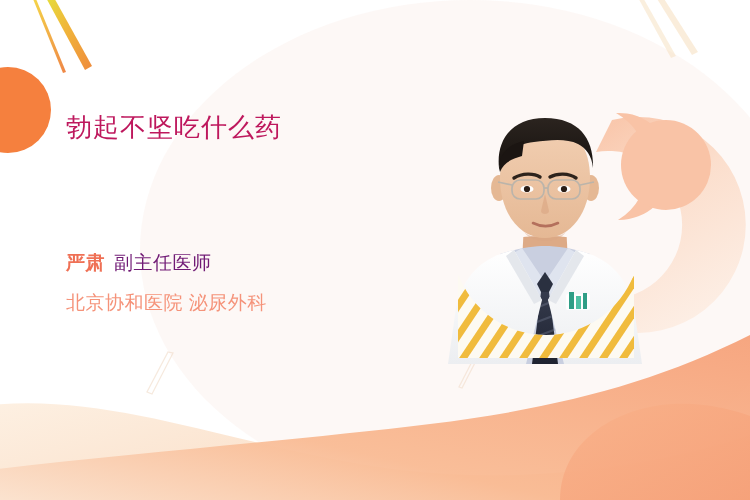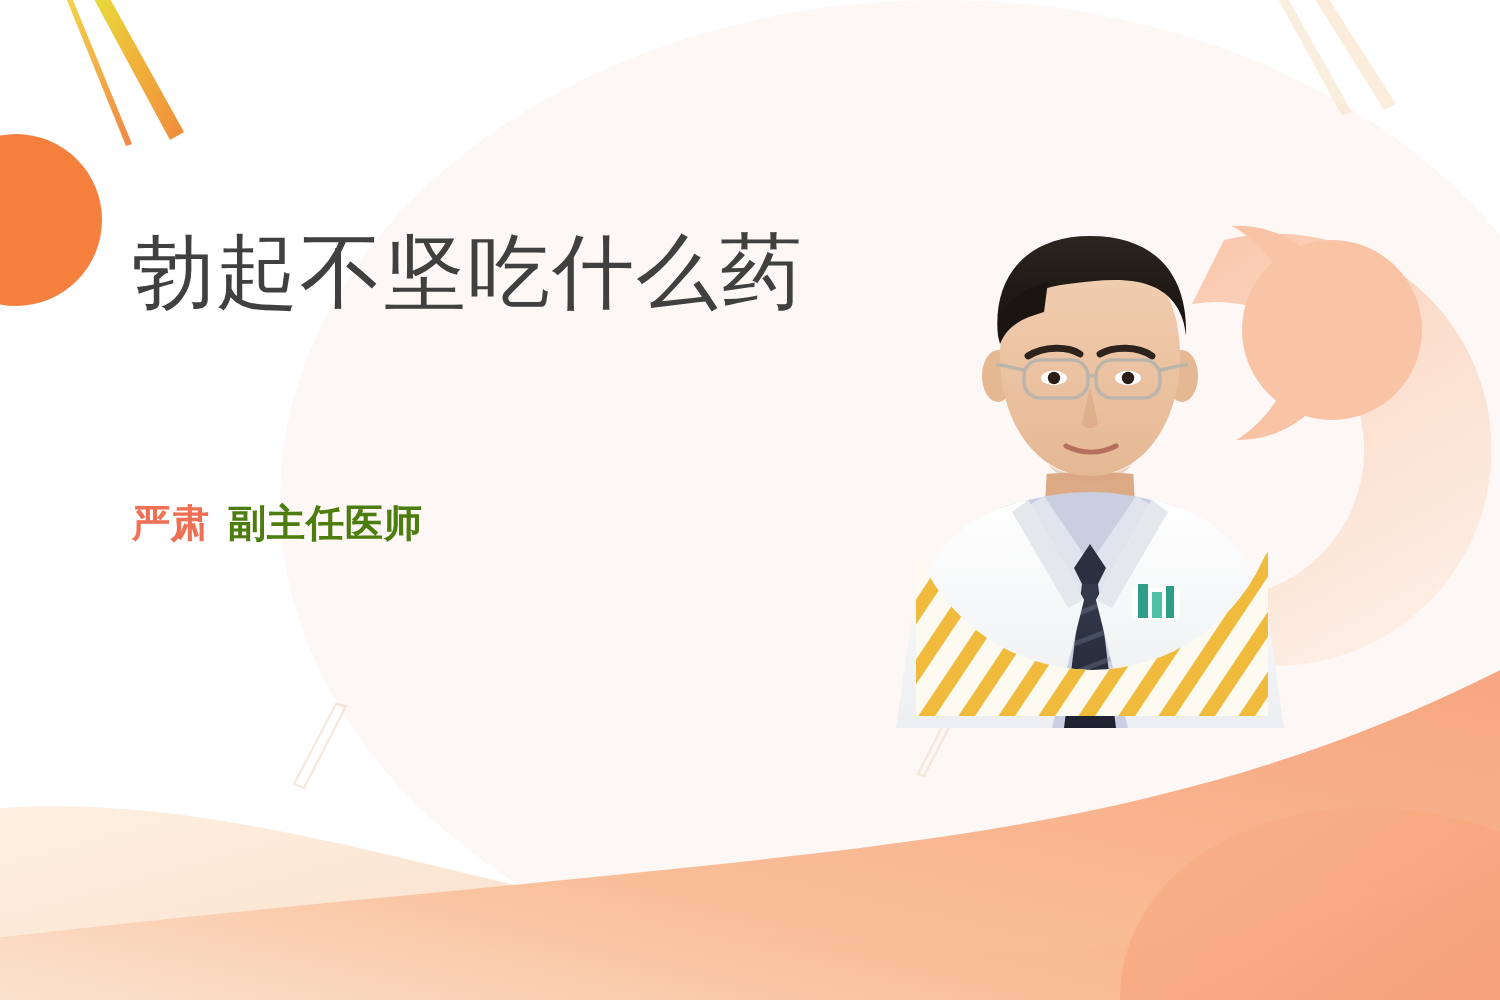--- a/index.html
+++ b/index.html
@@ -12,40 +12,40 @@
     position:relative;width:750px;height:500px;overflow:hidden;
     background:#ffffff;
   }
   .svg-layer{position:absolute;left:0;top:0;}
 
   
   .text-block{
     position:absolute;left:66px;top:112px;width:380px;
   }
   .title{
-    font-size:41px;
+    font-size:26px;
     font-weight:400;
     letter-spacing:1px;
-    color:#404040;
+    color:#be185d;
     line-height:1.18;
     white-space:nowrap;
     font-family:"Liberation Sans","DejaVu Sans",sans-serif;
   }
   .credit-block{
     position:absolute;left:66px;top:248px;
   }
   .line1{
     font-size:19px;line-height:30px;white-space:nowrap;
     letter-spacing:0.5px;
   }
   .doc-name{
     color:#ef7055;font-weight:700;margin-right:9px;
   }
   .doc-title{
-    color:#4d7c0f;font-weight:700;
+    color:#701a75;font-weight:400;
   }
   .line2{
     font-size:19px;line-height:30px;white-space:nowrap;
     color:#f5937a;letter-spacing:0.5px;margin-top:10px;
   }
 
   
   .portrait-wrap{
     position:absolute;left:438px;top:96px;width:214px;height:268px;
   }
@@ -276,15 +276,16 @@
   </div>
 
   <div class="text-block">
     <div class="title">勃起不坚吃什么药</div>
   </div>
 
   <div class="credit-block">
     <div class="line1">
       <span class="doc-name">严肃</span><span class="doc-title">副主任医师</span>
     </div>
+    <div class="line2">北京协和医院  泌尿外科</div>
   </div>
 
 </div>
 
 </body></html>

